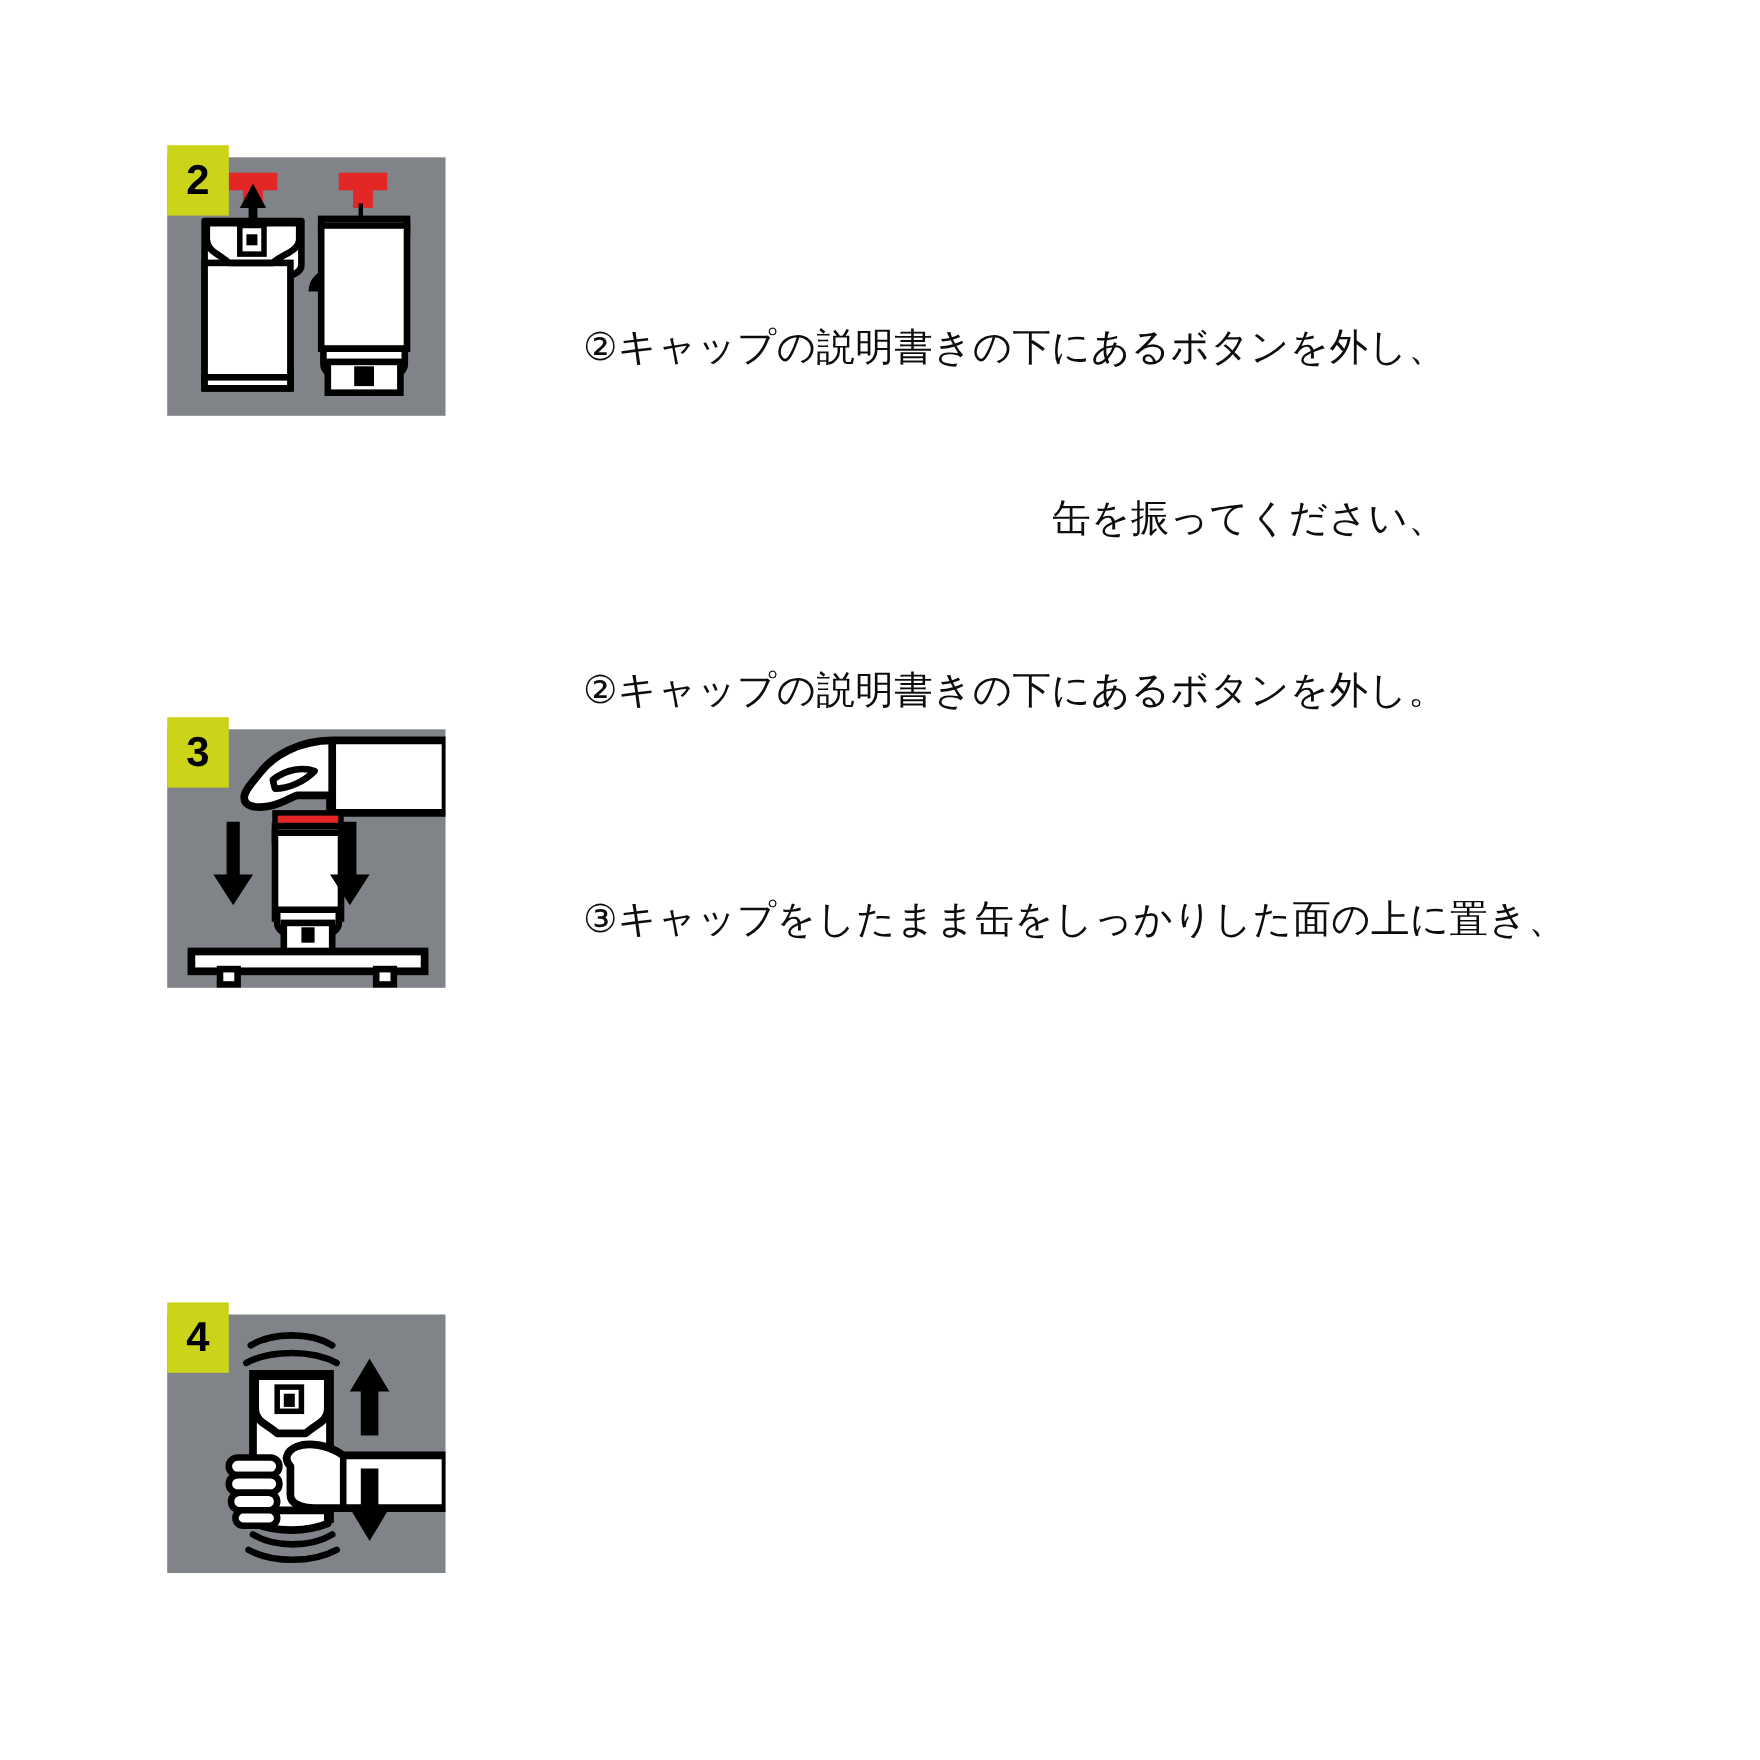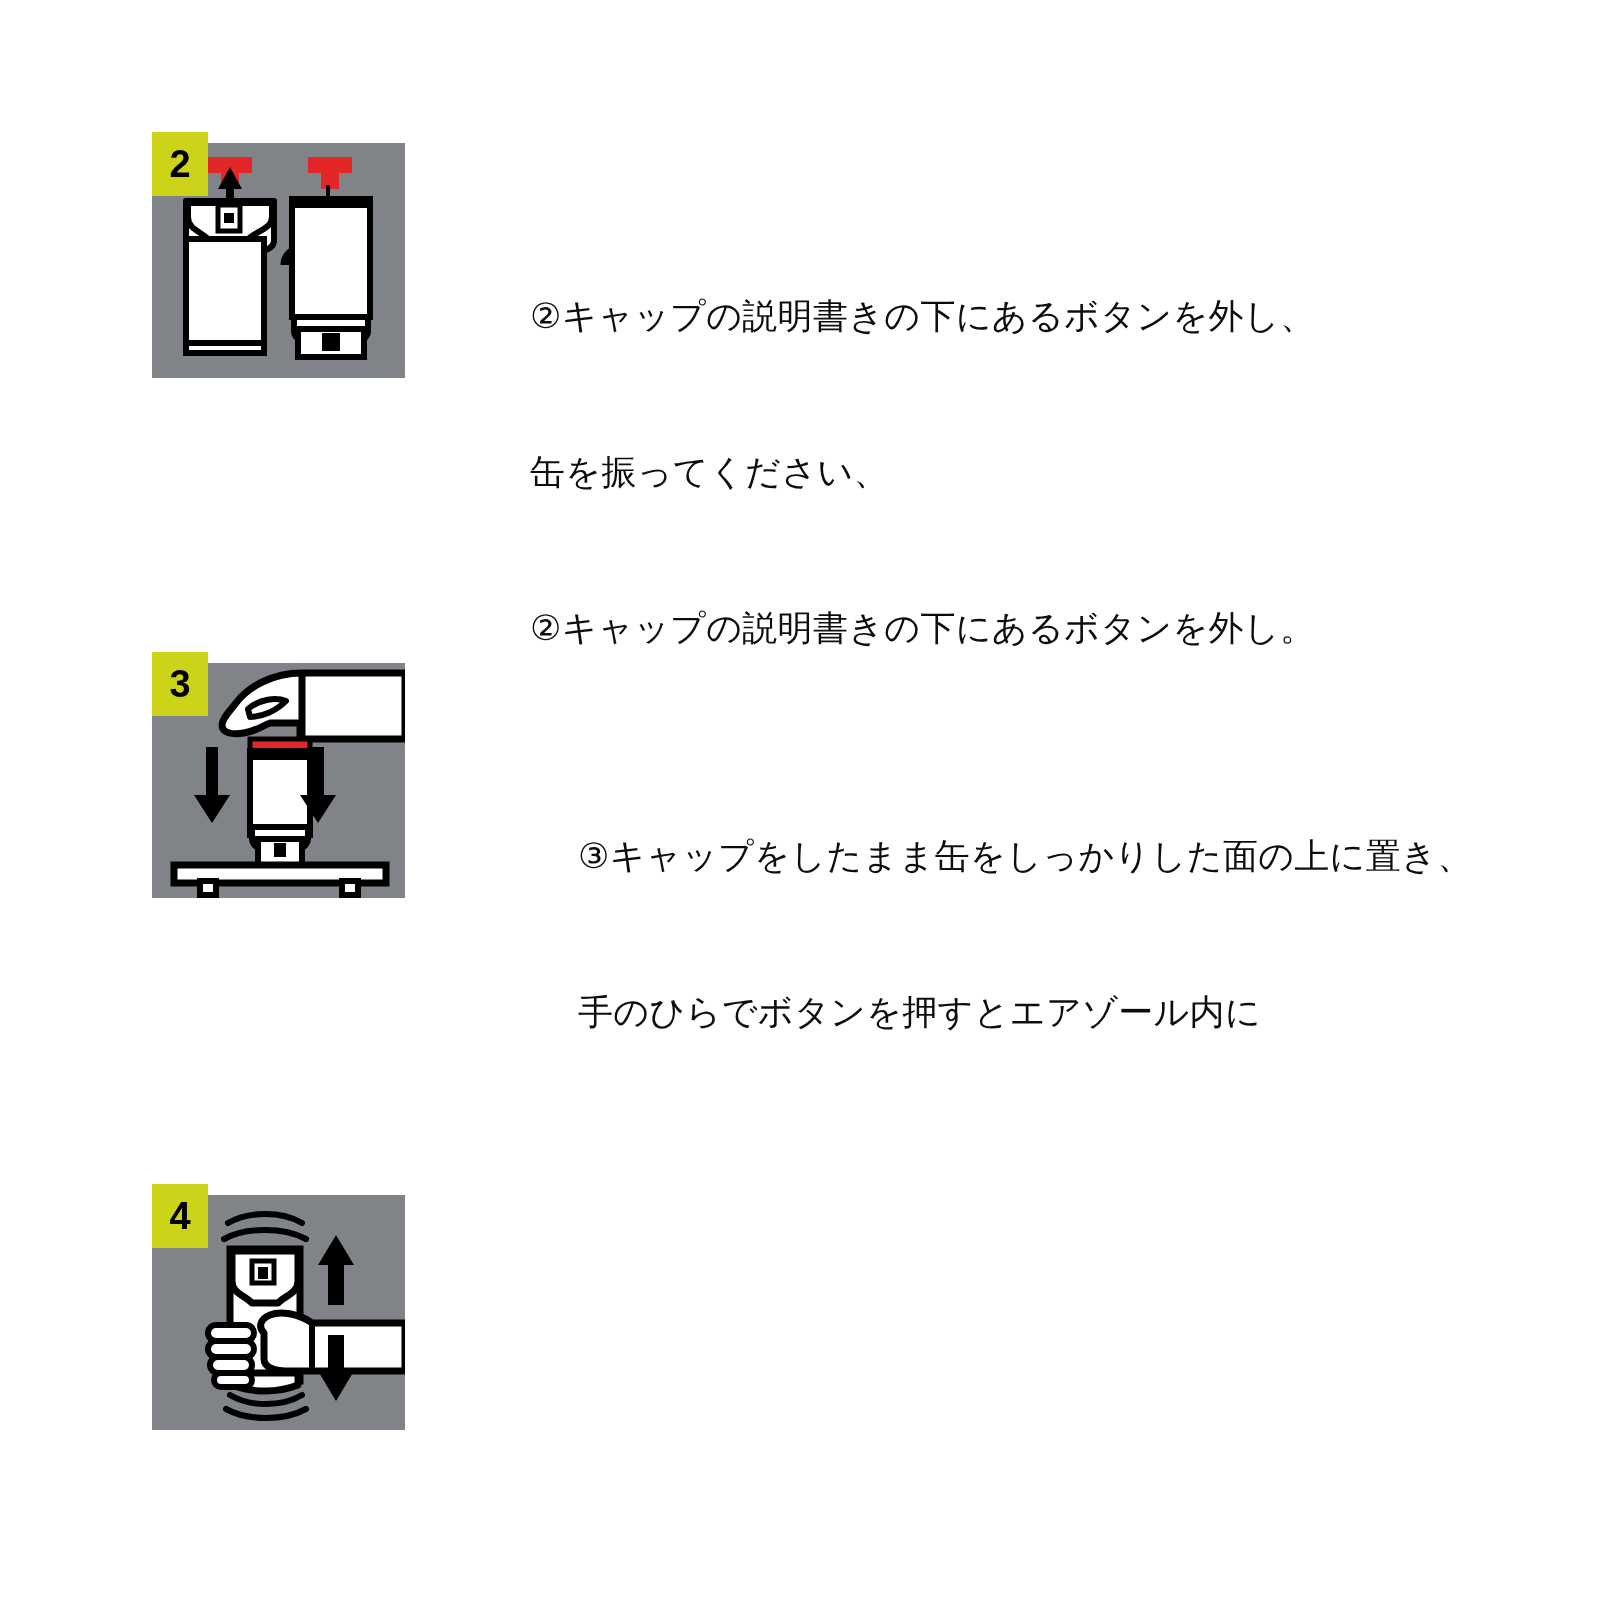--- a/index.html
+++ b/index.html
@@ -66,31 +66,32 @@
 
   .text-block {
     position: absolute;
     left: 530px;
     font-family: "DejaVu Sans", "Liberation Sans", sans-serif;
     font-size: 35px;
     line-height: 52px;
     color: #0d0d0d;
     white-space: pre;
     letter-spacing: 0.3px;
+    text-align: right;
   }
   .text-line { display: block; }
 
   
   #step2 { top: 0; height: 520px; }
   #step2 .panel { top: 143px; }
   #step2 .text-block { top: 186px; }
 
   #step3 { top: 0; height: 520px; }
   #step3 .panel { top: 663px; }
-  #step3 .text-block { top: 726px; margin-left: 48px; }
+  #step3 .text-block { top: 706px; }
 
   #step4 { top: 0; height: 520px; }
   #step4 .panel { top: 1195px; }
   #step4 .text-block { top: 1284px; }
 </style>
 </head>
 <body>
 
 <div class="page">
 
@@ -190,21 +191,20 @@
         </g>
       </svg>
 
       <div class="badge">
         <span class="badge-num">3</span>
       </div>
     </div>
 
     <div class="text-block">
       <span class="text-line">③キャップをしたまま缶をしっかりした面の上に置き、</span>
-      <span class="text-line">手のひらでボタンを押すとエアゾール内に</span>
     </div>
   </section>
 
   <section class="step" id="step4">
     <div class="panel">
 
       <svg class="art" viewBox="0 0 253 235">
 
         <g fill="none" stroke="#000000" stroke-width="6" stroke-linecap="round">
           <path d="M76 28 C96 16 130 16 150 28"></path>

